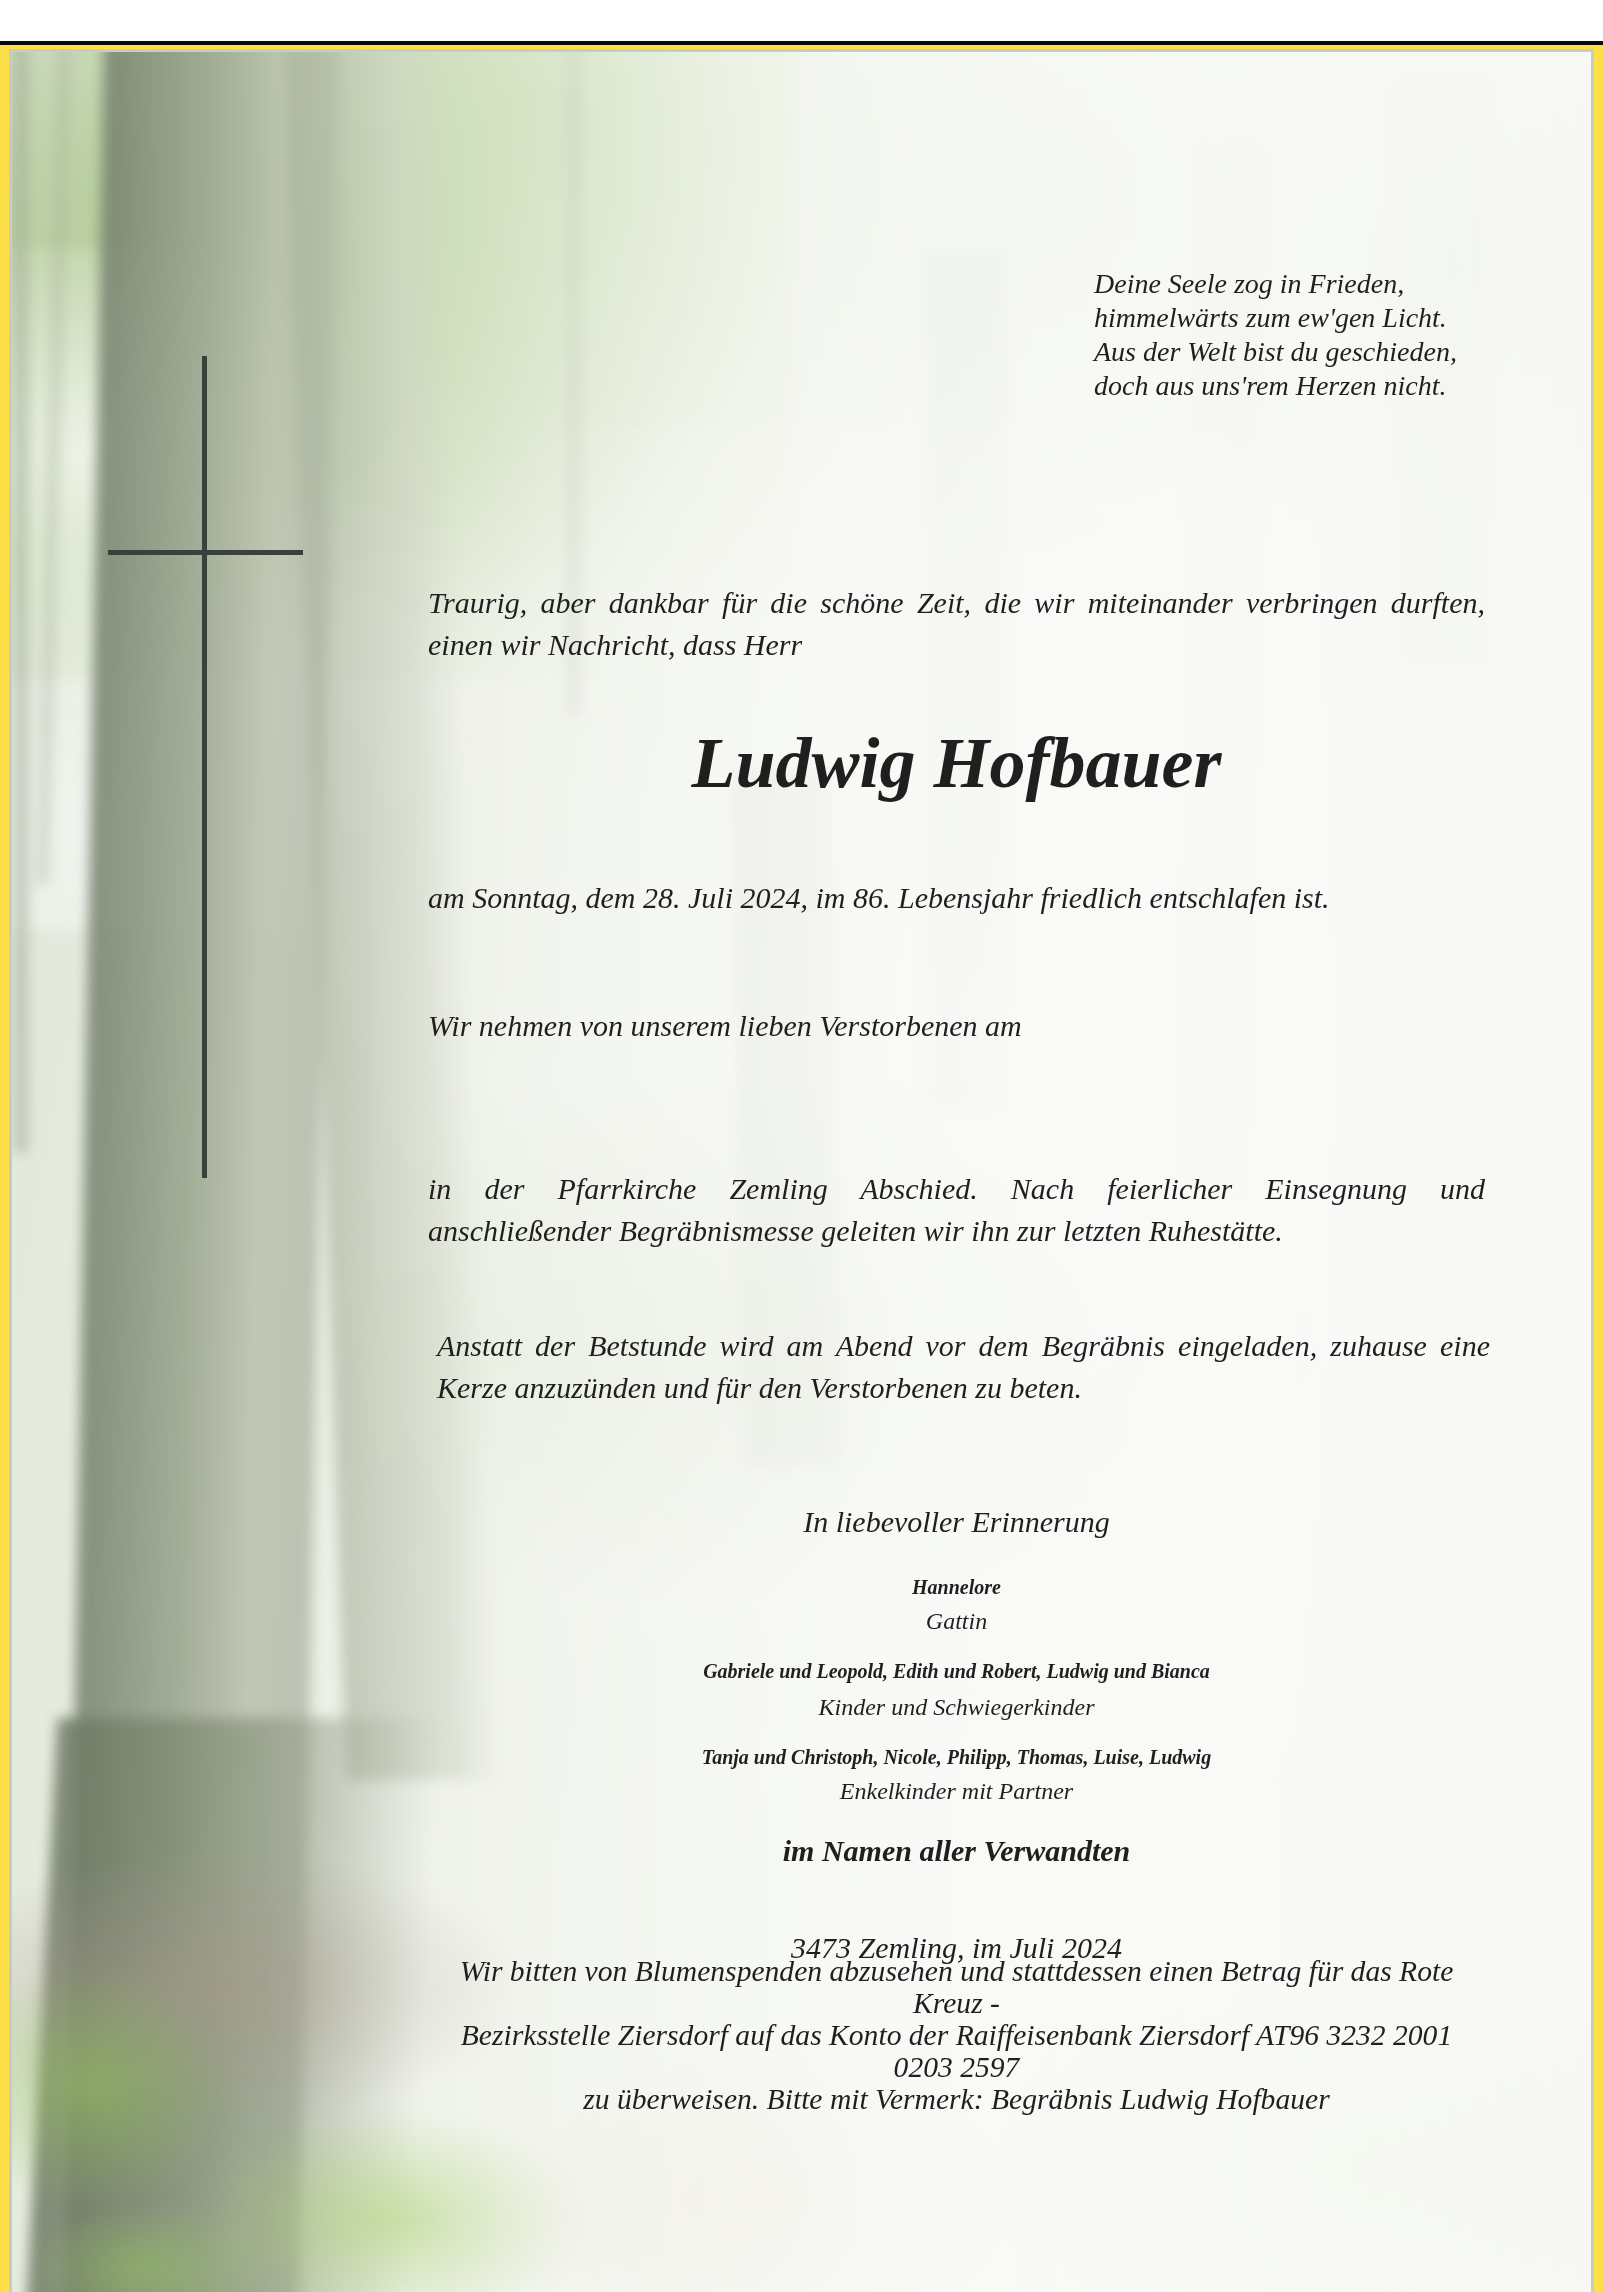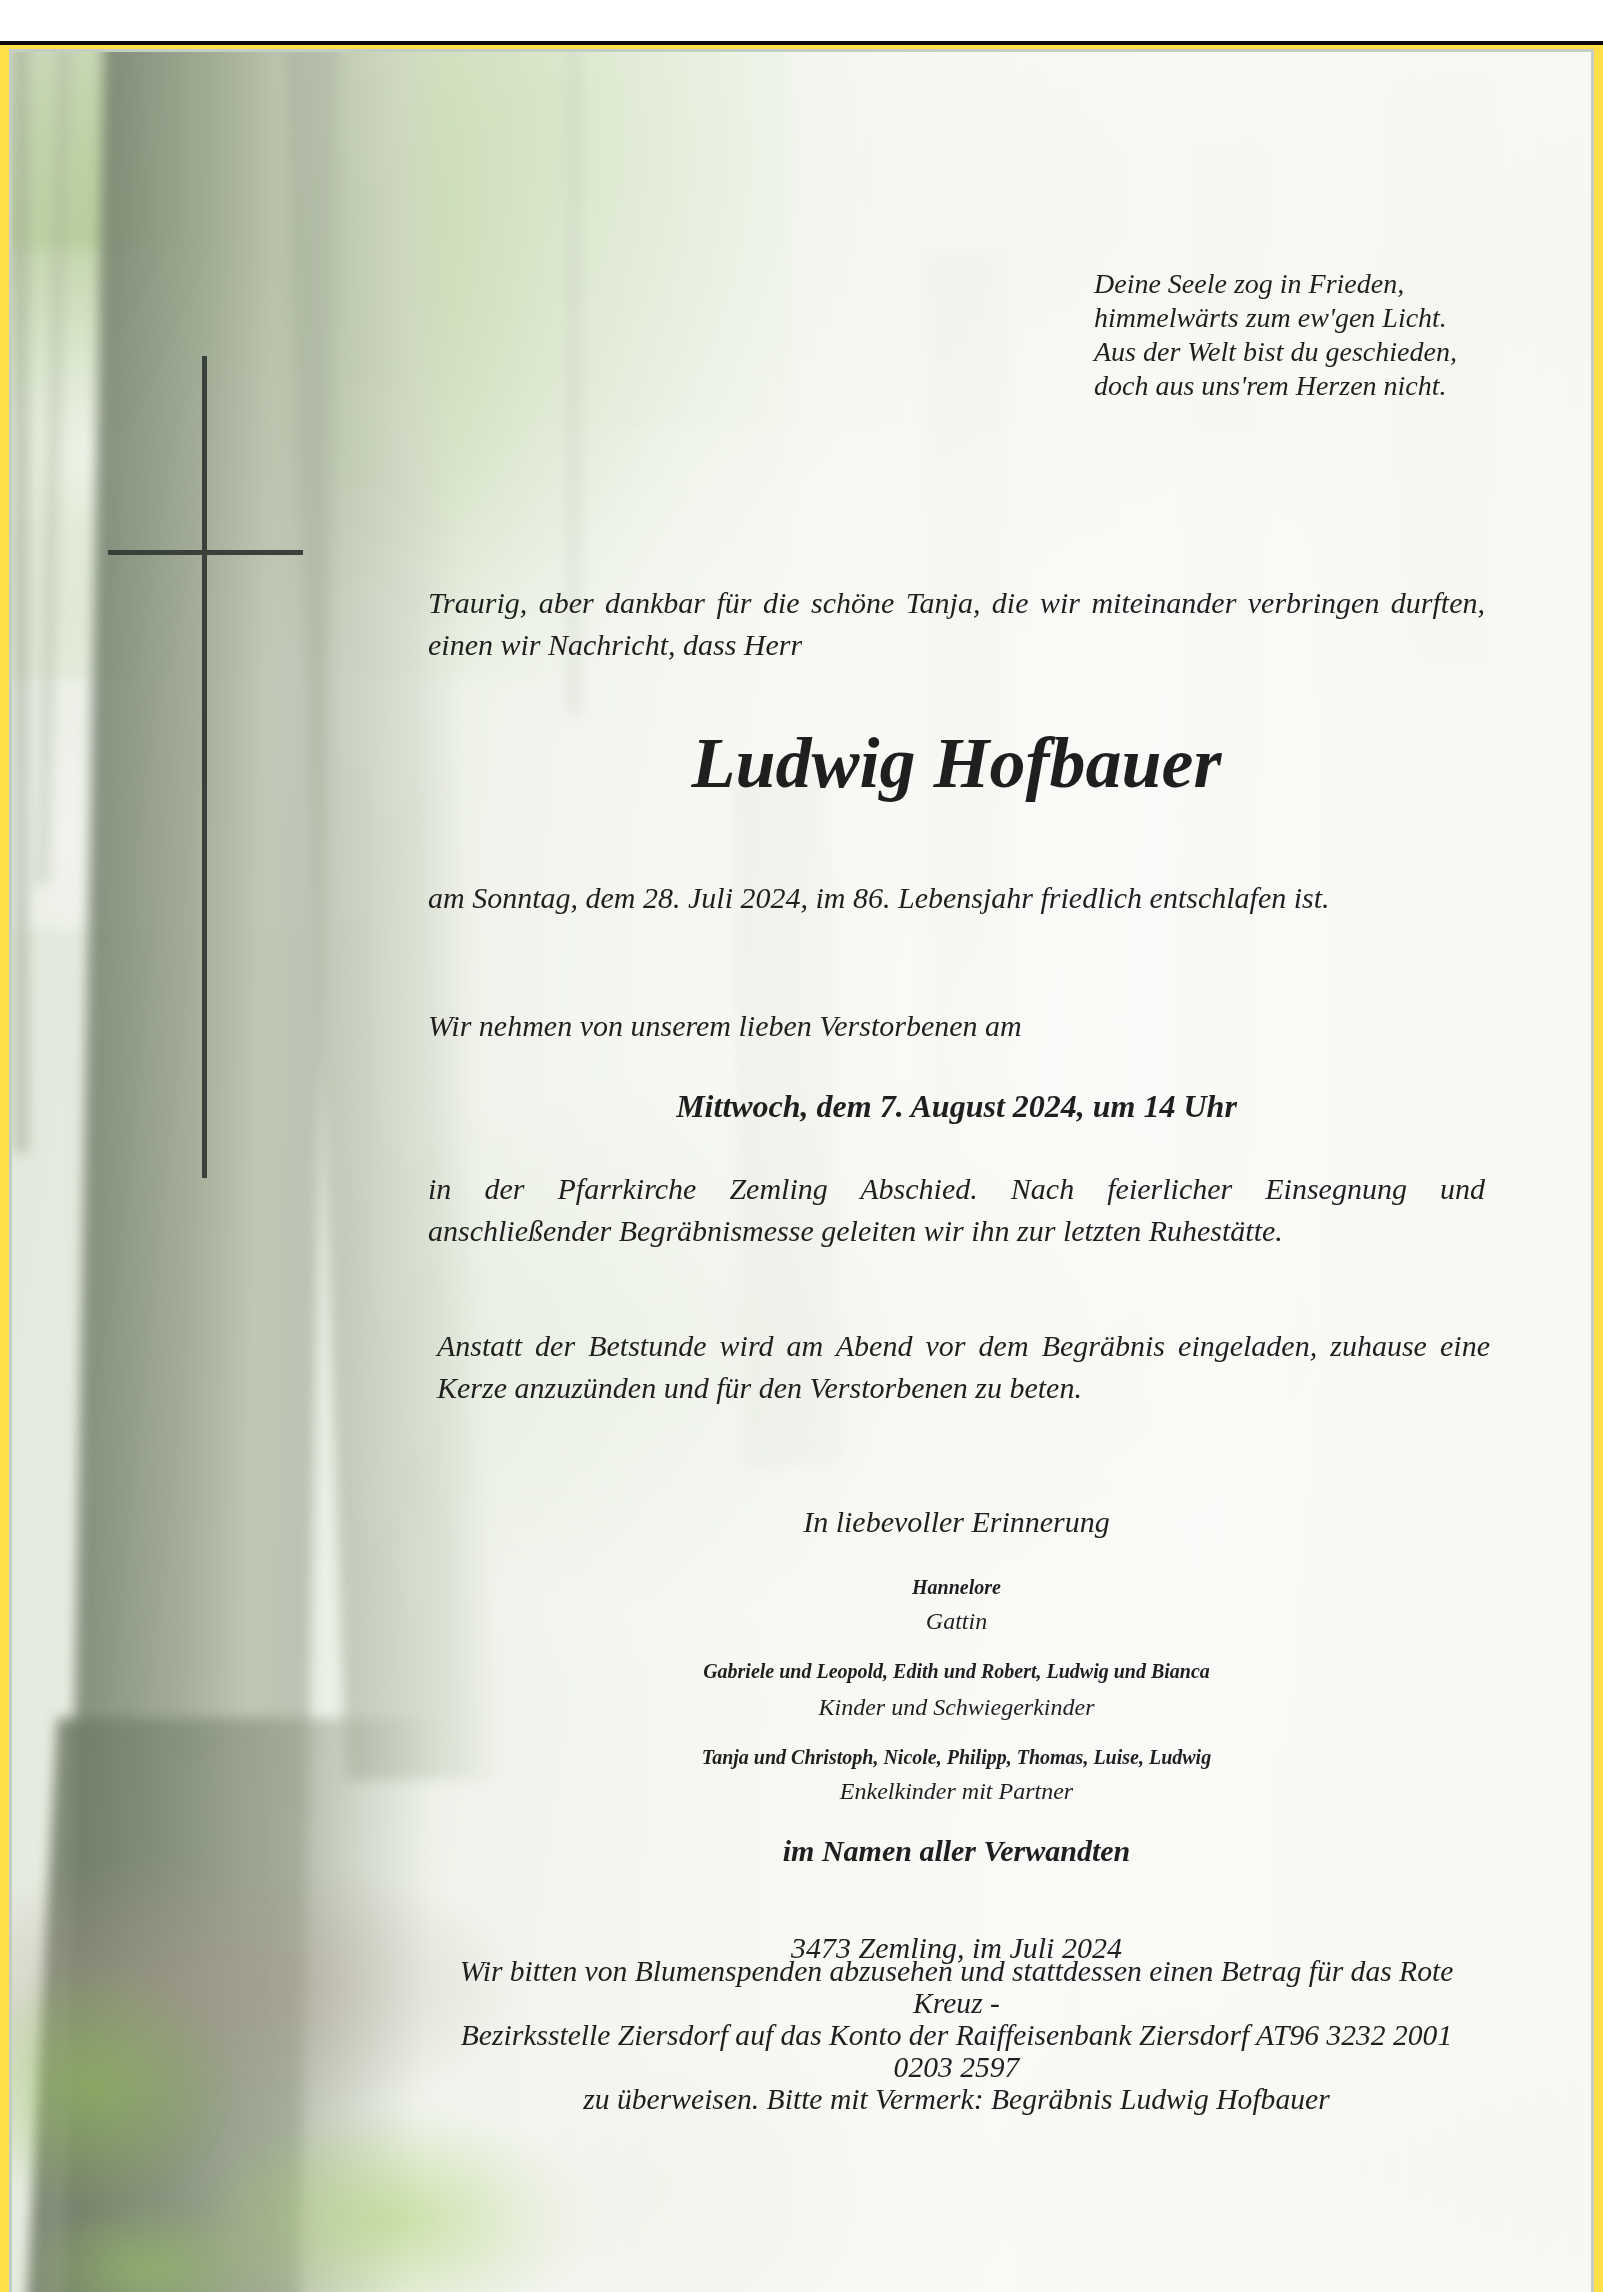--- a/index.html
+++ b/index.html
@@ -149,31 +149,30 @@
     <div class="cross-h"></div>
 
     <div class="txt poem">
       <div>Deine Seele zog in Frieden,</div>
       <div>himmelwärts zum ew'gen Licht.</div>
       <div>Aus der Welt bist du geschieden,</div>
       <div>doch aus uns'rem Herzen nicht.</div>
     </div>
 
     <div class="txt col intro">
-      <div class="jline">Traurig, aber dankbar für die schöne Tanja, die wir miteinander verbringen durften,</div>
+      <div class="jline">Traurig, aber dankbar für die schöne Zeit, die wir miteinander verbringen durften,</div>
       <div>einen wir Nachricht, dass Herr</div>
     </div>
 
     <div class="txt col center title">Ludwig Hofbauer</div>
 
     <div class="txt col death-line">am Sonntag, dem 28. Juli 2024, im 86. Lebensjahr friedlich entschlafen ist.</div>
 
     <div class="txt col farewell-intro">Wir nehmen von unserem lieben Verstorbenen am</div>
 
-    <div class="txt col center b funeral-datetime">Mittwoch, dem 7. August 2024, um 14 Uhr</div>
 
     <div class="txt col funeral-details">
       <div class="jline">in der Pfarrkirche Zemling Abschied. Nach feierlicher Einsegnung und</div>
       <div>anschließender Begräbnismesse geleiten wir ihn zur letzten Ruhestätte.</div>
     </div>
 
     <div class="txt betstunde">
       <div class="jline">Anstatt der Betstunde wird am Abend vor dem Begräbnis eingeladen, zuhause eine</div>
       <div>Kerze anzuzünden und für den Verstorbenen zu beten.</div>
     </div>

